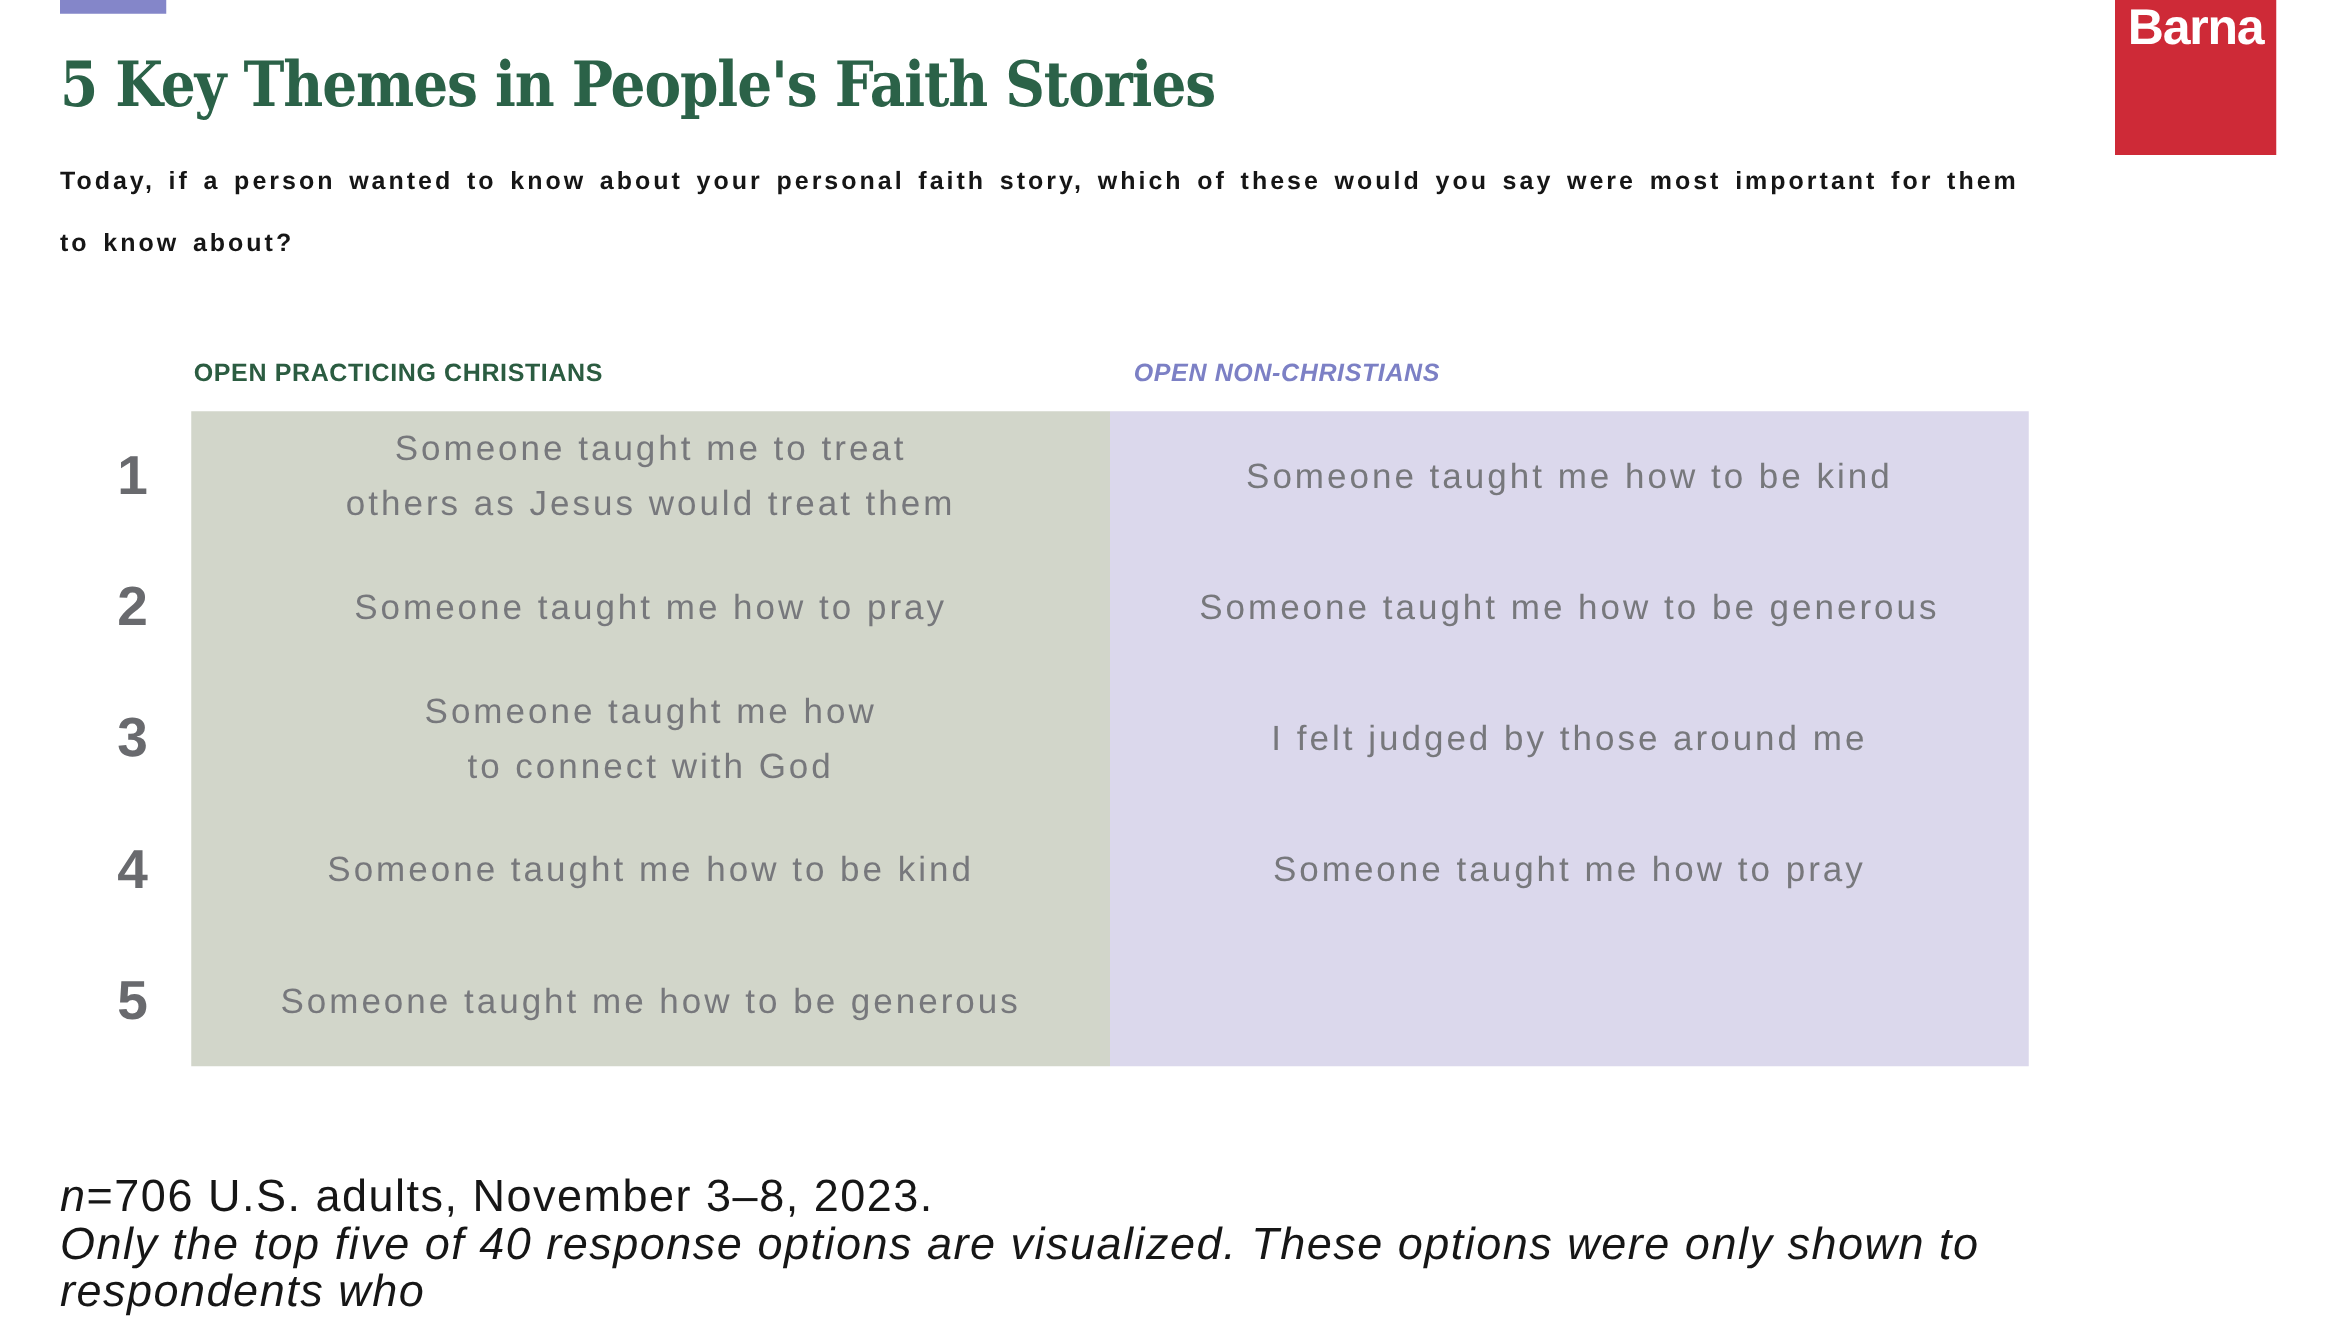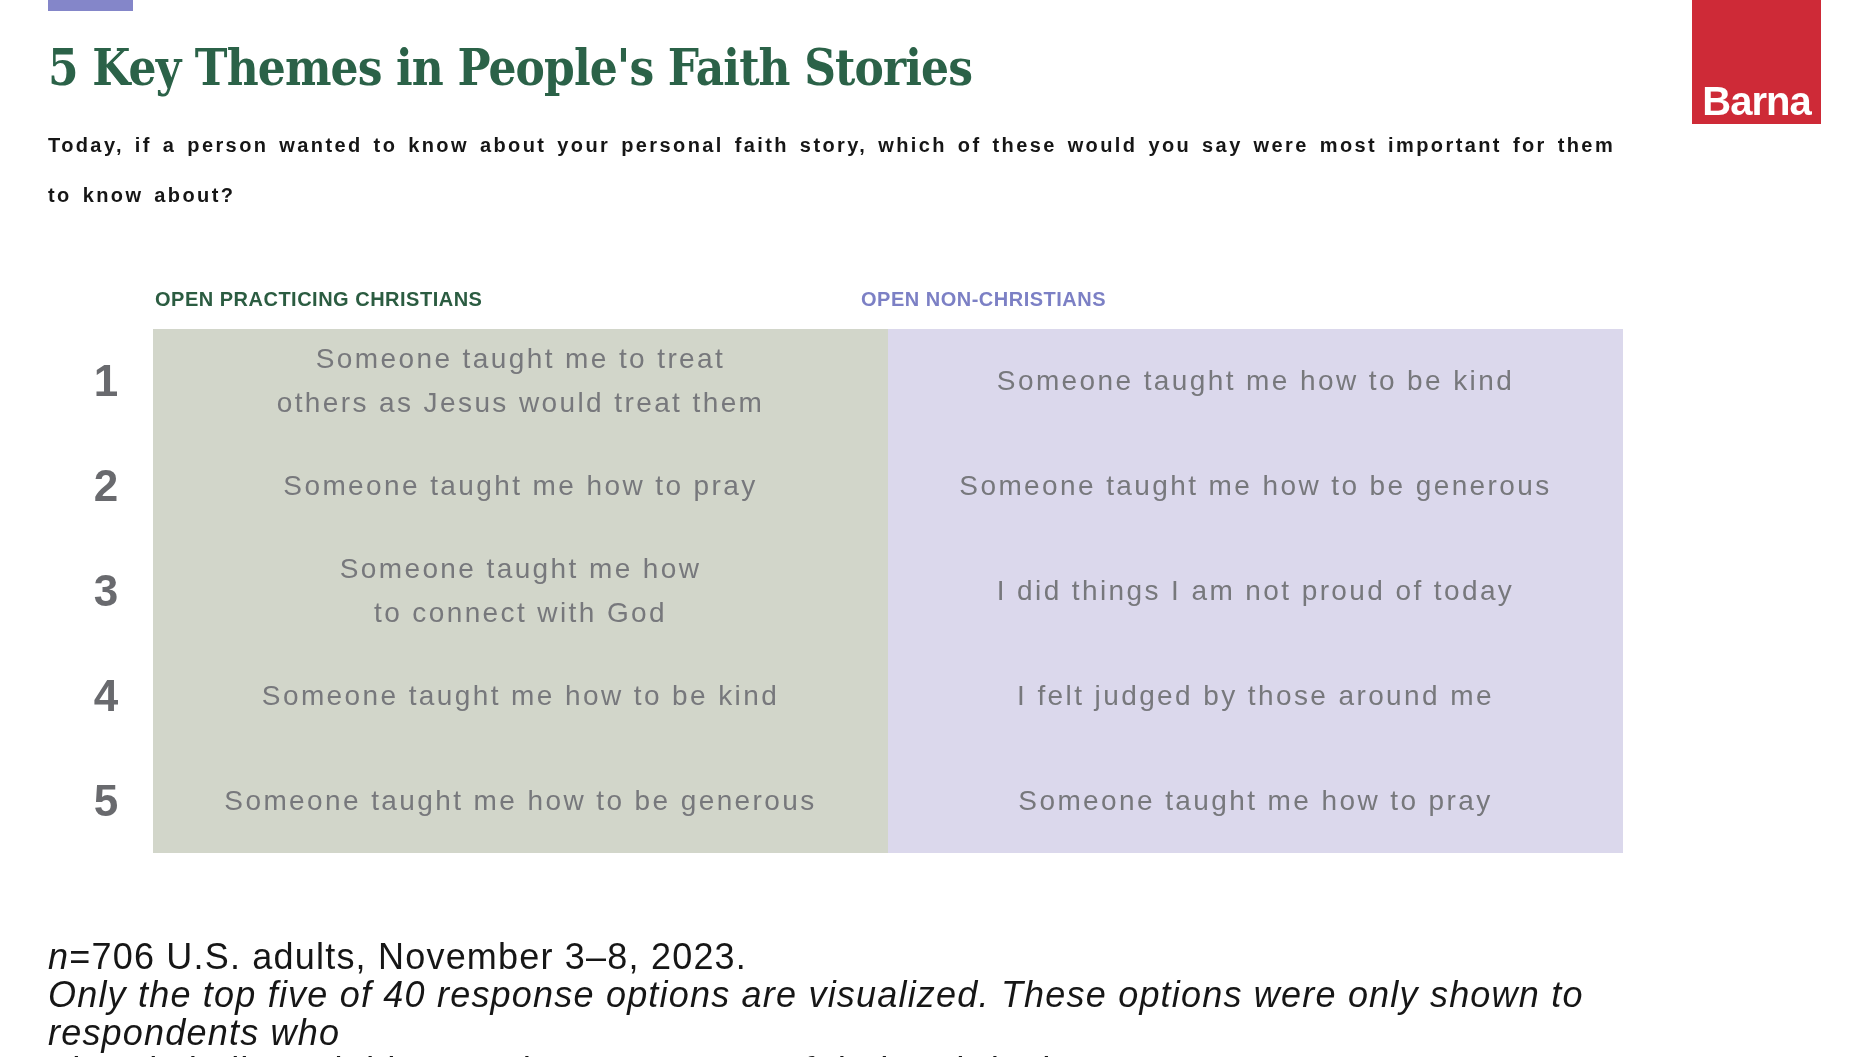--- a/index.html
+++ b/index.html
@@ -8,21 +8,21 @@
     background:#ffffff;
     font-family:"Liberation Sans",sans-serif;
   }
   .accent-bar{
     position:absolute;left:48px;top:0;width:85px;height:11px;
     background:var(--accent-purple,#8486c9);
   }
   .logo{
     position:absolute;left:1692px;top:0;width:129px;height:124px;
     background:var(--barna-red,#ce2a37);
-    display:flex;align-items:flex-end;justify-content:center;
+    display:flex;align-items:flex-start;justify-content:center;
   }
   .logo-text{
     color:#ffffff;font-weight:bold;font-size:40px;letter-spacing:-1px;
   }
   .title{
     position:absolute;left:48px;top:38px;
     font-family:"DejaVu Serif",serif;font-weight:bold;font-size:50px;
     color:var(--title-green,#2b6248);
     letter-spacing:-1px;white-space:nowrap;
     transform:scaleX(.88);transform-origin:0 50%;
@@ -30,21 +30,21 @@
   .question{
     position:absolute;left:48px;top:120px;width:1580px;
     font-size:20px;font-weight:bold;color:var(--text-black,#161616);
     letter-spacing:2.4px;word-spacing:3px;line-height:50px;
   }
   .col-head{
     position:absolute;top:288px;font-size:20px;font-weight:bold;
     letter-spacing:.5px;white-space:nowrap;
   }
   .col-head.left{left:155px;color:var(--header-green,#2b5c41);}
-  .col-head.right{left:861px;color:var(--header-purple,#7c80c5);}
+  .col-head.right{left:907px;color:var(--header-purple,#7c80c5);font-style:italic;}
   .ranks{
     position:absolute;left:60px;top:329px;width:92px;height:524px;
     display:grid;grid-template-rows:repeat(5,1fr);
   }
   .rank-cell{
     display:flex;align-items:center;justify-content:center;
     font-size:44px;font-weight:bold;color:var(--number-gray,#696a6e);
   }
   .panel{
     position:absolute;top:329px;height:524px;width:735px;
@@ -97,21 +97,20 @@
   <div class="cell">Someone taught me how to pray</div>
   <div class="cell">Someone taught me how
 to connect with God</div>
   <div class="cell">Someone taught me how to be kind</div>
   <div class="cell">Someone taught me how to be generous</div>
 </div>
 
 <div class="panel right">
   <div class="cell">Someone taught me how to be kind</div>
   <div class="cell">Someone taught me how to be generous</div>
-  <div class="cell">I did things I am not proud of today</div>
   <div class="cell">I felt judged by those around me</div>
   <div class="cell">Someone taught me how to pray</div>
 </div>
 
 <div class="footnote">
   <div><span class="sample-n">n</span><span>=706 U.S. adults, November 3–8, 2023.</span></div>
   <div class="note">Only the top five of 40 response options are visualized. These options were only shown to respondents who
 already indicated this experience was true of their upbringing.</div>
 </div>
 

